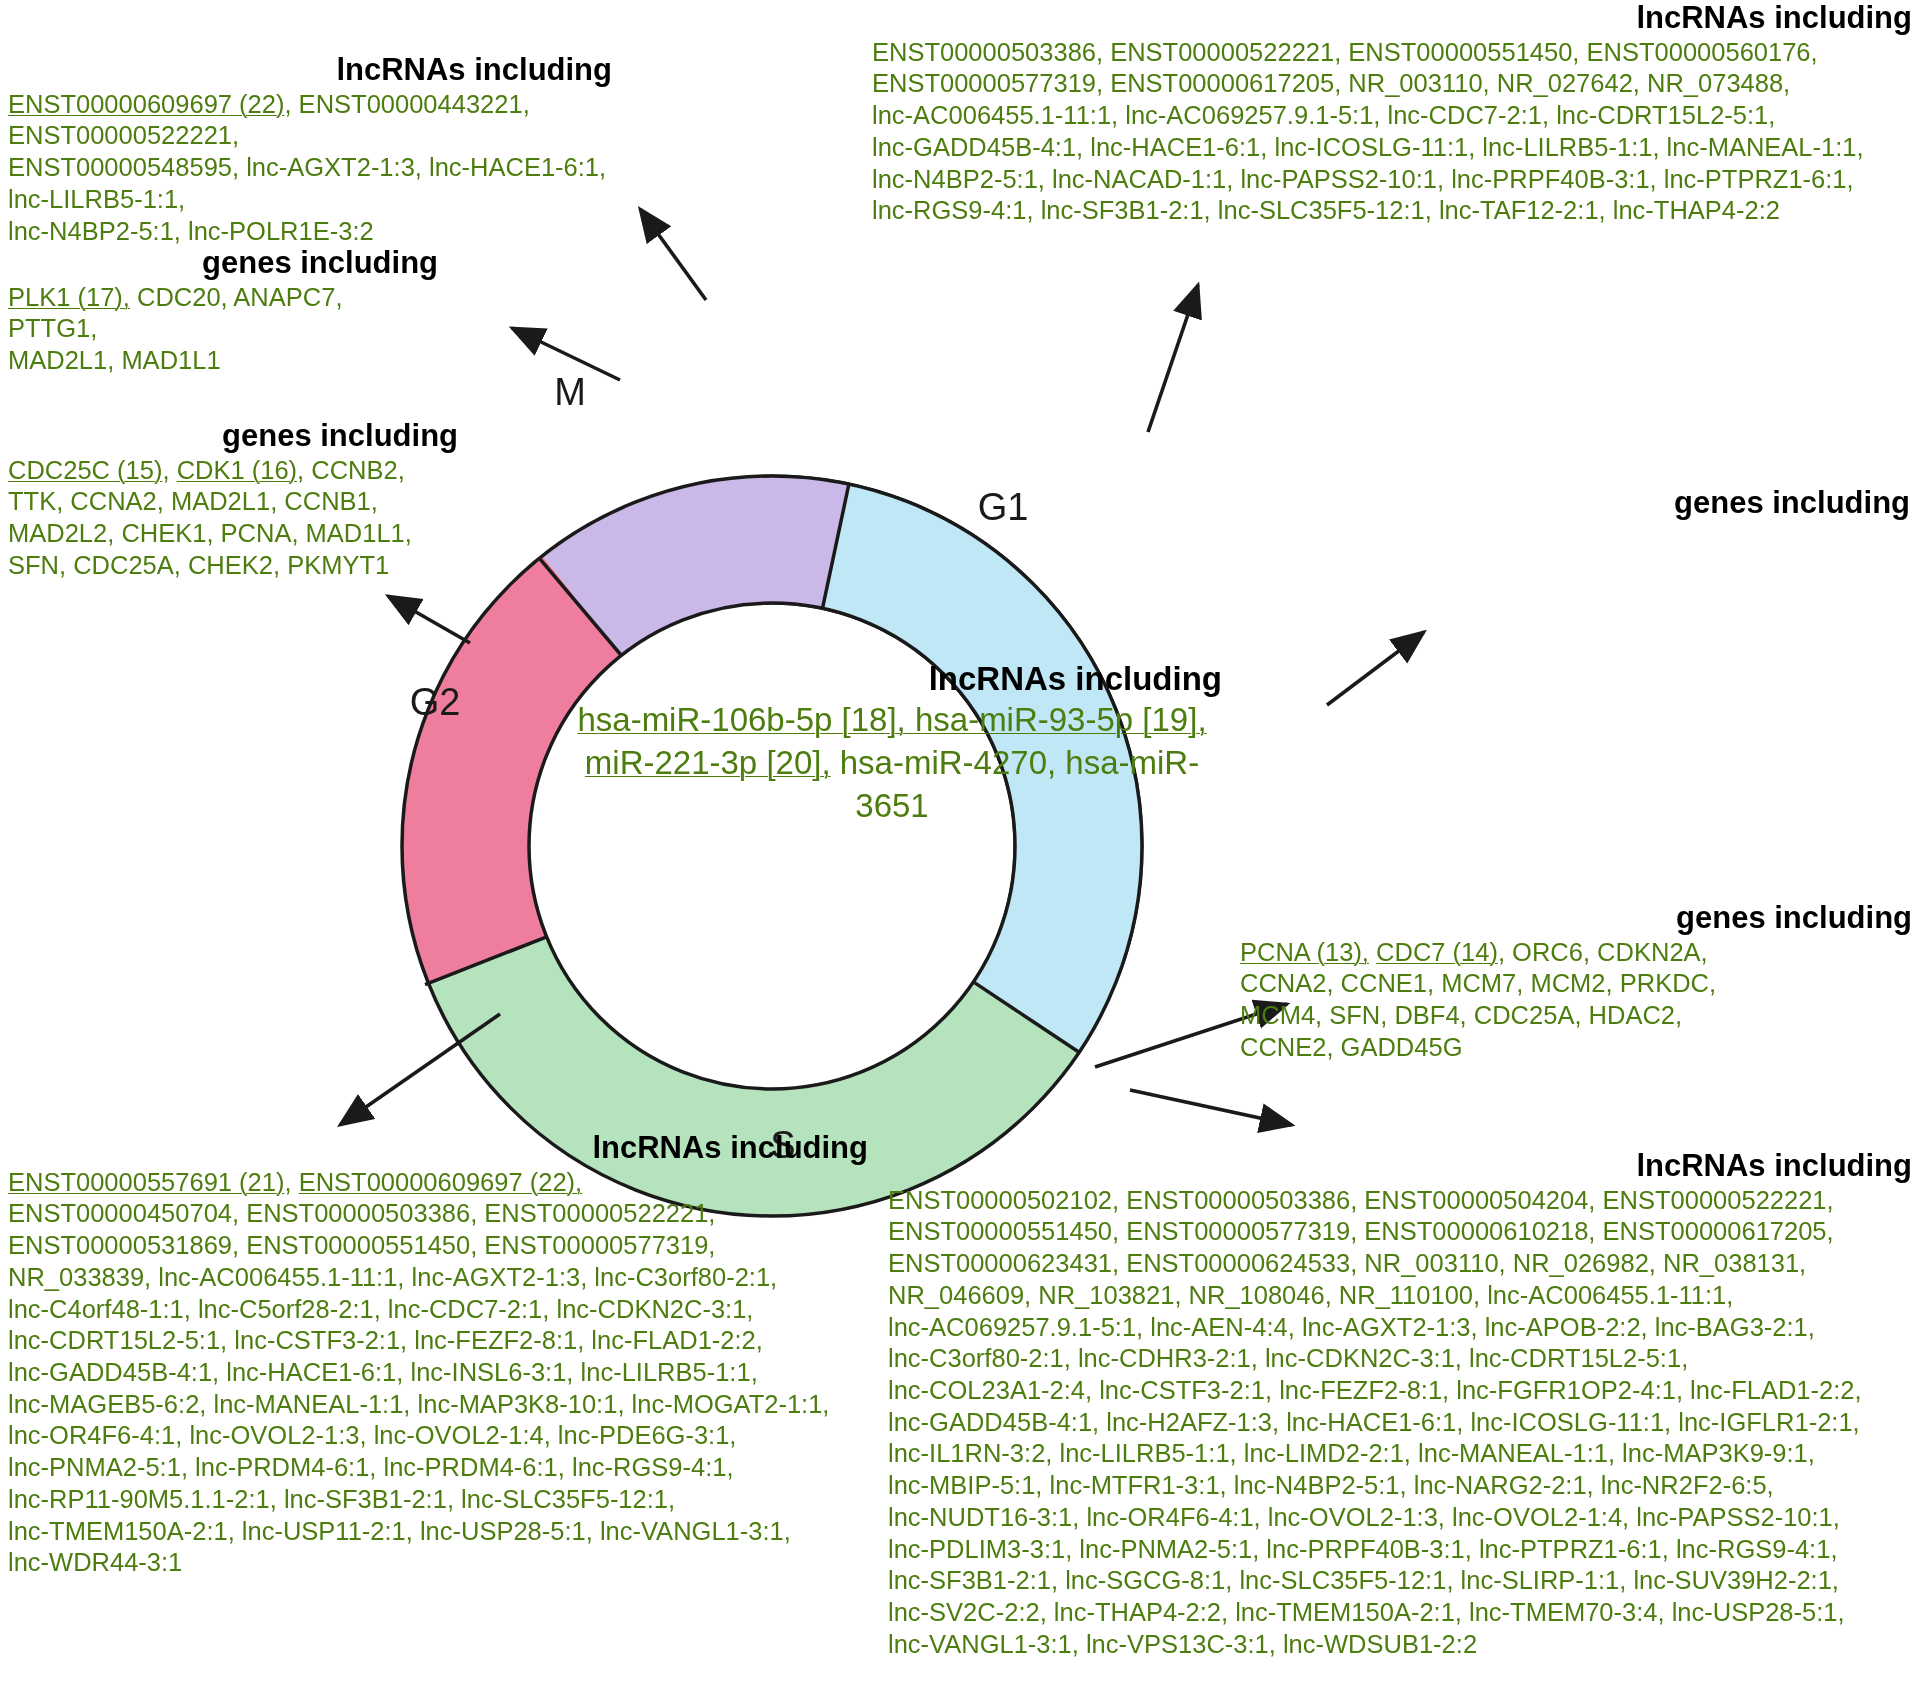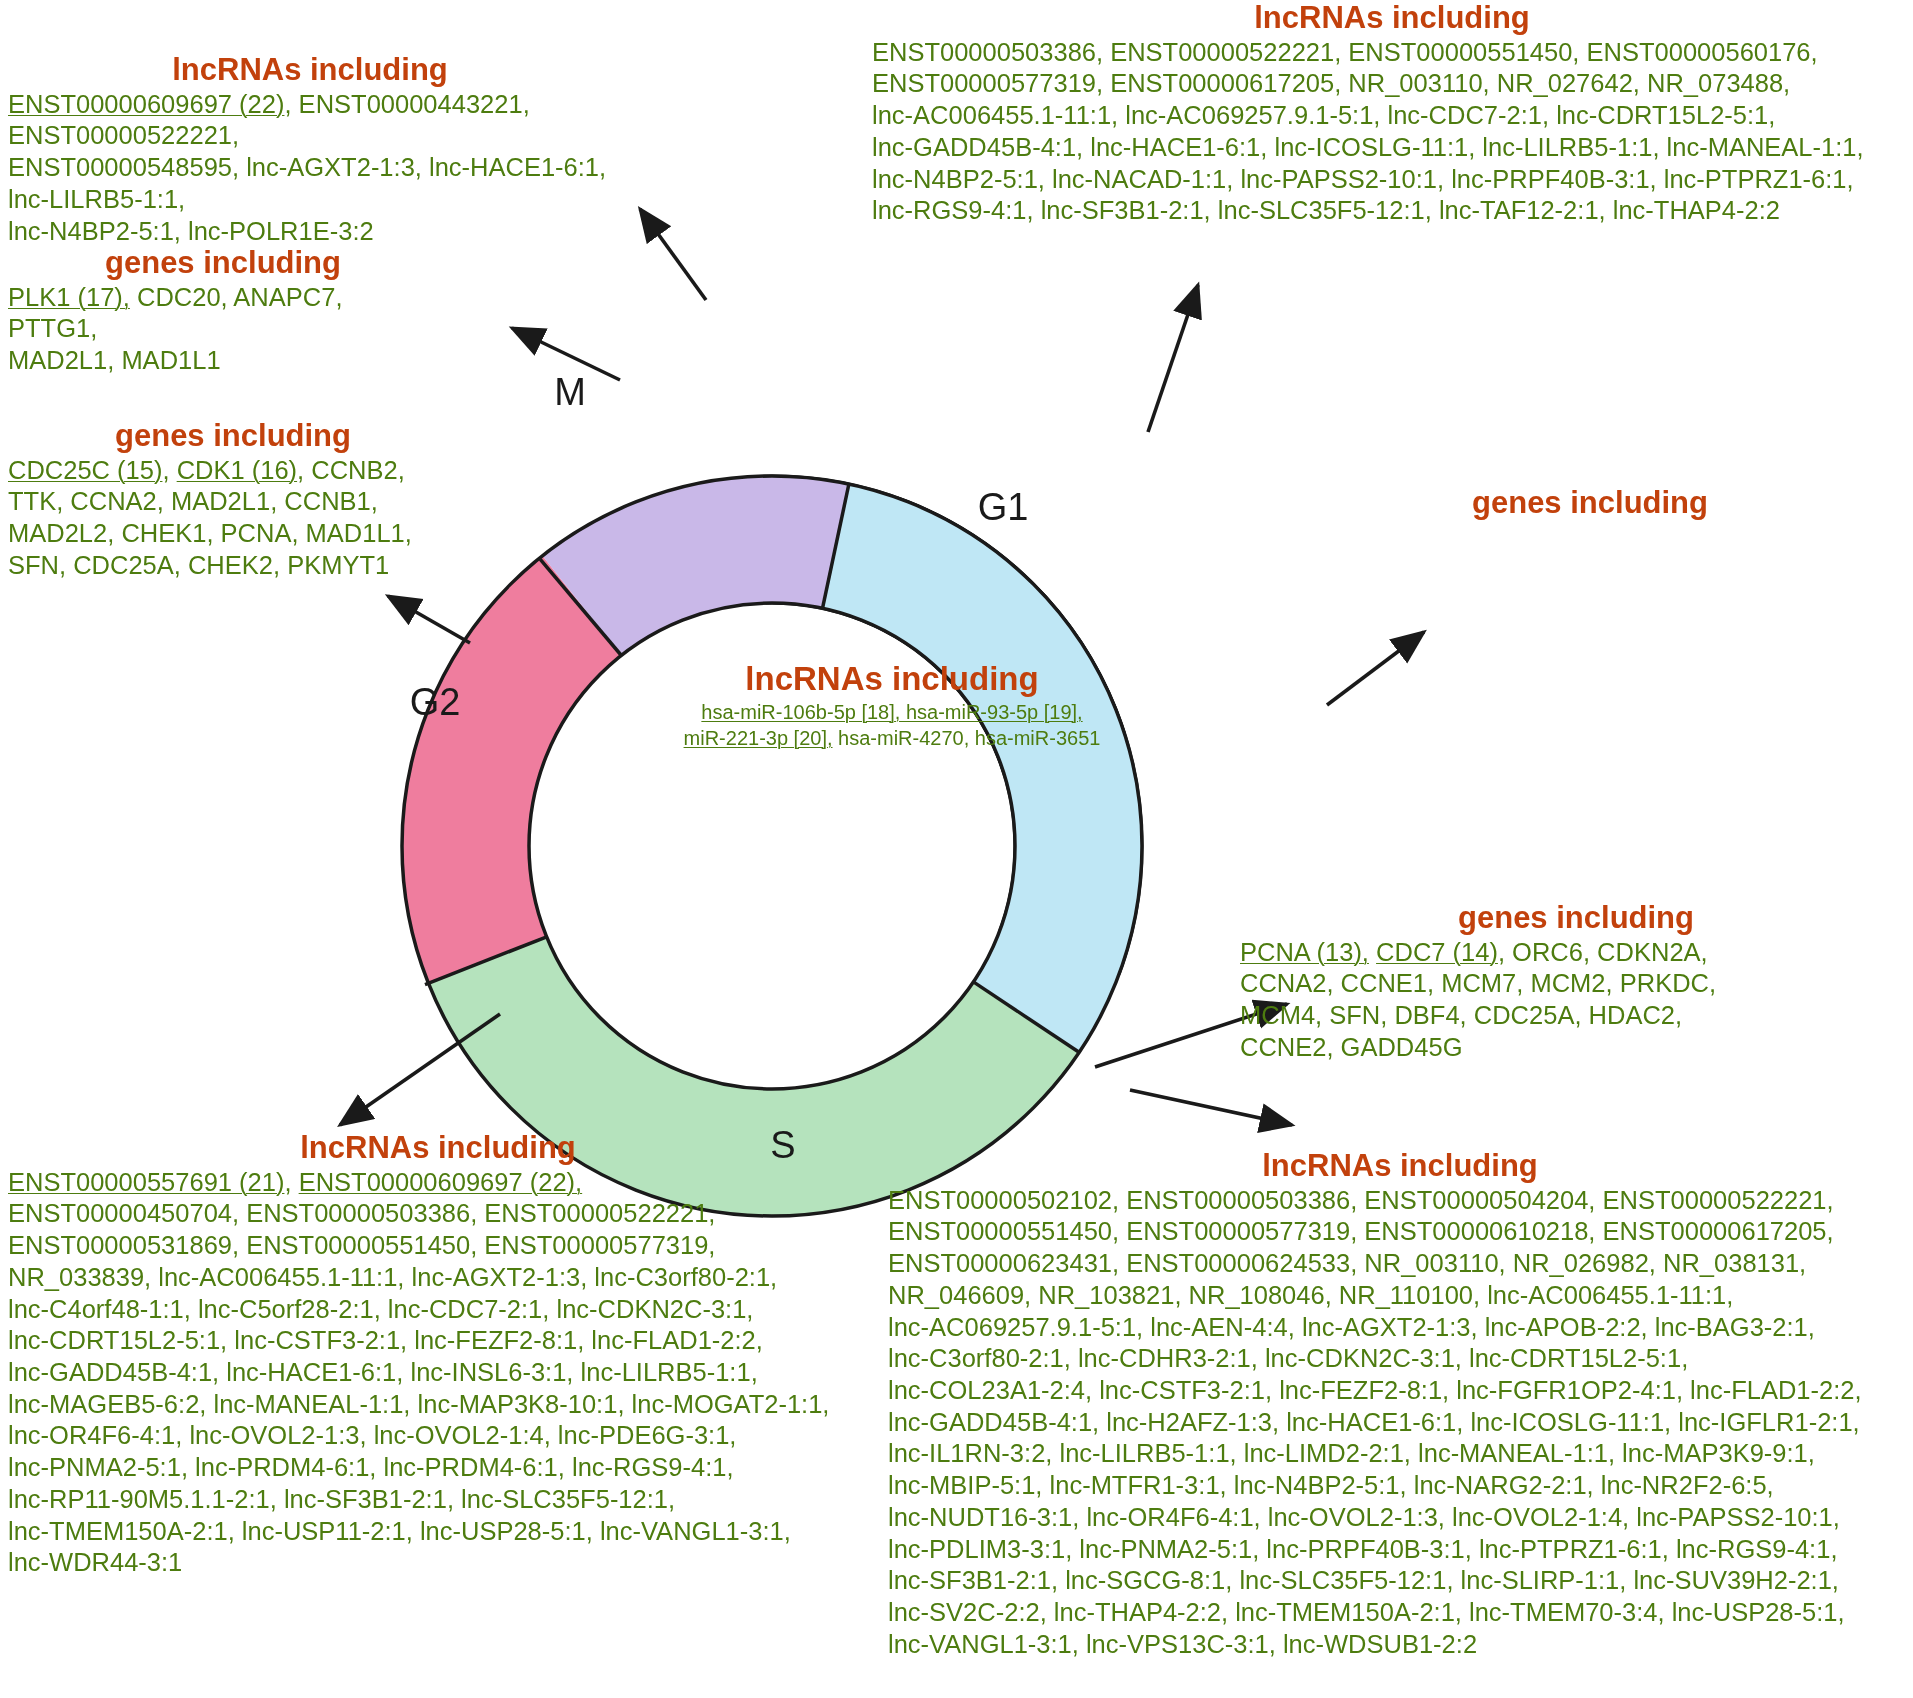--- a/index.html
+++ b/index.html
@@ -17,22 +17,22 @@
     height: 1698px;
     overflow: hidden;
     background: #ffffff;
   }
   .annot {
     position: absolute;
   }
   .annot-title {
     font-weight: bold;
     font-size: 31px;
-    color: #c2410c;
-    text-align: center;
+    color: #000000;
+    text-align: right;
     line-height: 1.18;
     white-space: nowrap;
   }
   .annot-body {
     font-size: 25.5px;
     line-height: 1.245;
     color: #4d7c0f;
     white-space: pre-line;
   }
   .annot-body u {
@@ -41,21 +41,21 @@
   }
   
   .center-block {
     position: absolute;
     text-align: center;
   }
   .center-block .annot-title {
     font-size: 33px;
   }
   .center-block .annot-body {
-    font-size: 20px;
+    font-size: 33px;
     text-align: center;
     line-height: 1.3;
   }
   svg#ring {
     position: absolute;
     left: 0;
     top: 0;
   }
   .phase-label {
     font-family: "Liberation Sans", sans-serif;

